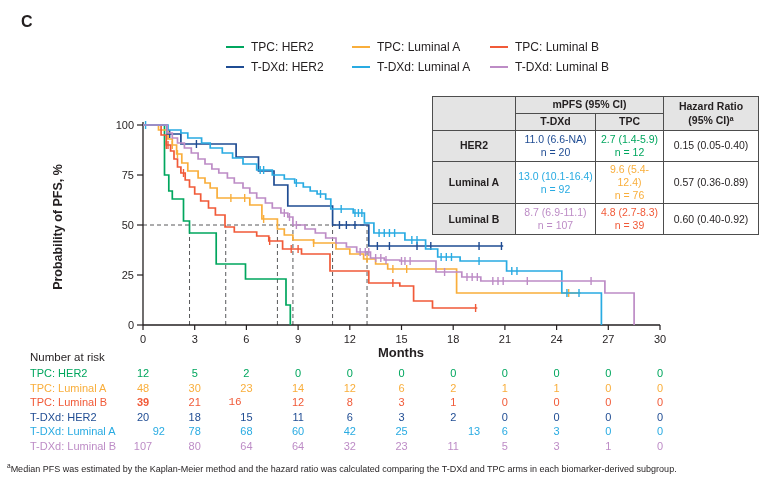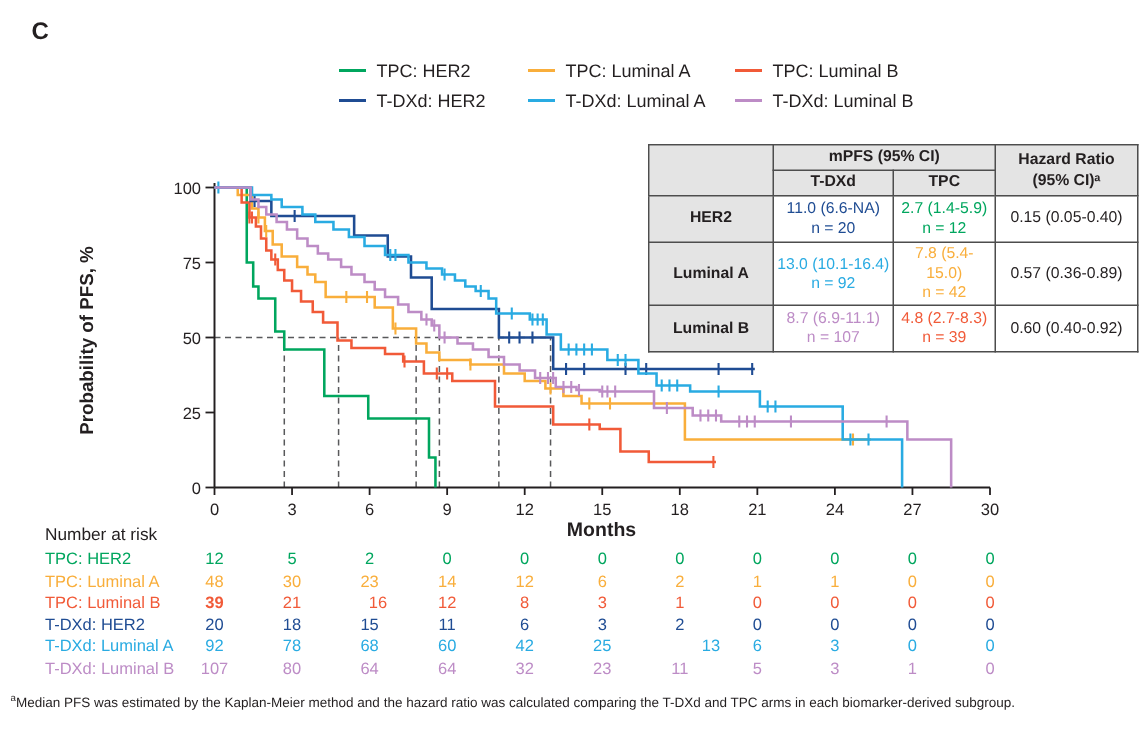--- a/index.html
+++ b/index.html
@@ -215,22 +215,22 @@
           </td>
           <td class="hr">0.15 (0.05-0.40)</td>
         </tr>
         <tr class="datarow">
           <td class="subtype">Luminal A</td>
           <td class="val" style="color: rgb(41, 171, 226);">
             <div>13.0 (10.1-16.4)</div>
             <div>n = 92</div>
           </td>
           <td class="val" style="color: rgb(249, 174, 59);">
-            <div>7.8 (5.4-15.0)</div>
-            <div>n = 42</div>
+            <div>9.6 (5.4-12.4)</div>
+            <div>n = 76</div>
           </td>
           <td class="hr">0.57 (0.36-0.89)</td>
         </tr>
         <tr class="datarow">
           <td class="subtype">Luminal B</td>
           <td class="val" style="color: rgb(189, 140, 198);">
             <div>8.7 (6.9-11.1)</div>
             <div>n = 107</div>
           </td>
           <td class="val" style="color: rgb(241, 90, 56);">
@@ -269,21 +269,21 @@
         <span class="risk-count" style="left: 431.2px; color: rgb(249, 174, 59);">2</span>
         <span class="risk-count" style="left: 482.9px; color: rgb(249, 174, 59);">1</span>
         <span class="risk-count" style="left: 534.6px; color: rgb(249, 174, 59);">1</span>
         <span class="risk-count" style="left: 586.3px; color: rgb(249, 174, 59);">0</span>
         <span class="risk-count" style="left: 638px; color: rgb(249, 174, 59);">0</span>
       </div>
       <div class="risk-row" style="top: 395.2px;">
         <span class="risk-label" style="color: rgb(241, 90, 56);">TPC: Luminal B</span>
         <span class="risk-count" style="left: 121px; color: rgb(241, 90, 56); font-weight: bold;">39</span>
         <span class="risk-count" style="left: 172.7px; color: rgb(241, 90, 56);">21</span>
-        <span class="risk-count" style="left: 230px; color: rgb(241, 90, 56);">16</span>
+        <span class="risk-count" style="left: 213px; color: rgb(241, 90, 56); font-family: Liberation Mono, monospace;">16</span>
         <span class="risk-count" style="left: 276.1px; color: rgb(241, 90, 56);">12</span>
         <span class="risk-count" style="left: 327.8px; color: rgb(241, 90, 56);">8</span>
         <span class="risk-count" style="left: 379.5px; color: rgb(241, 90, 56);">3</span>
         <span class="risk-count" style="left: 431.2px; color: rgb(241, 90, 56);">1</span>
         <span class="risk-count" style="left: 482.9px; color: rgb(241, 90, 56);">0</span>
         <span class="risk-count" style="left: 534.6px; color: rgb(241, 90, 56);">0</span>
         <span class="risk-count" style="left: 586.3px; color: rgb(241, 90, 56);">0</span>
         <span class="risk-count" style="left: 638px; color: rgb(241, 90, 56);">0</span>
       </div>
       <div class="risk-row" style="top: 409.8px;">
@@ -295,21 +295,21 @@
         <span class="risk-count" style="left: 327.8px; color: rgb(31, 76, 147);">6</span>
         <span class="risk-count" style="left: 379.5px; color: rgb(31, 76, 147);">3</span>
         <span class="risk-count" style="left: 431.2px; color: rgb(31, 76, 147);">2</span>
         <span class="risk-count" style="left: 482.9px; color: rgb(31, 76, 147);">0</span>
         <span class="risk-count" style="left: 534.6px; color: rgb(31, 76, 147);">0</span>
         <span class="risk-count" style="left: 586.3px; color: rgb(31, 76, 147);">0</span>
         <span class="risk-count" style="left: 638px; color: rgb(31, 76, 147);">0</span>
       </div>
       <div class="risk-row" style="top: 424.4px;">
         <span class="risk-label" style="color: rgb(41, 171, 226);">T-DXd: Luminal A</span>
-        <span class="risk-count" style="left: 121px; color: rgb(41, 171, 226);">92</span>
+        <span class="risk-count" style="left: 121px; color: rgb(41, 171, 226); text-align: right;">92</span>
         <span class="risk-count" style="left: 172.7px; color: rgb(41, 171, 226);">78</span>
         <span class="risk-count" style="left: 224.4px; color: rgb(41, 171, 226);">68</span>
         <span class="risk-count" style="left: 276.1px; color: rgb(41, 171, 226);">60</span>
         <span class="risk-count" style="left: 327.8px; color: rgb(41, 171, 226);">42</span>
         <span class="risk-count" style="left: 379.5px; color: rgb(41, 171, 226);">25</span>
         <span class="risk-count" style="left: 452px; color: rgb(41, 171, 226);">13</span>
         <span class="risk-count" style="left: 482.9px; color: rgb(41, 171, 226);">6</span>
         <span class="risk-count" style="left: 534.6px; color: rgb(41, 171, 226);">3</span>
         <span class="risk-count" style="left: 586.3px; color: rgb(41, 171, 226);">0</span>
         <span class="risk-count" style="left: 638px; color: rgb(41, 171, 226);">0</span>

